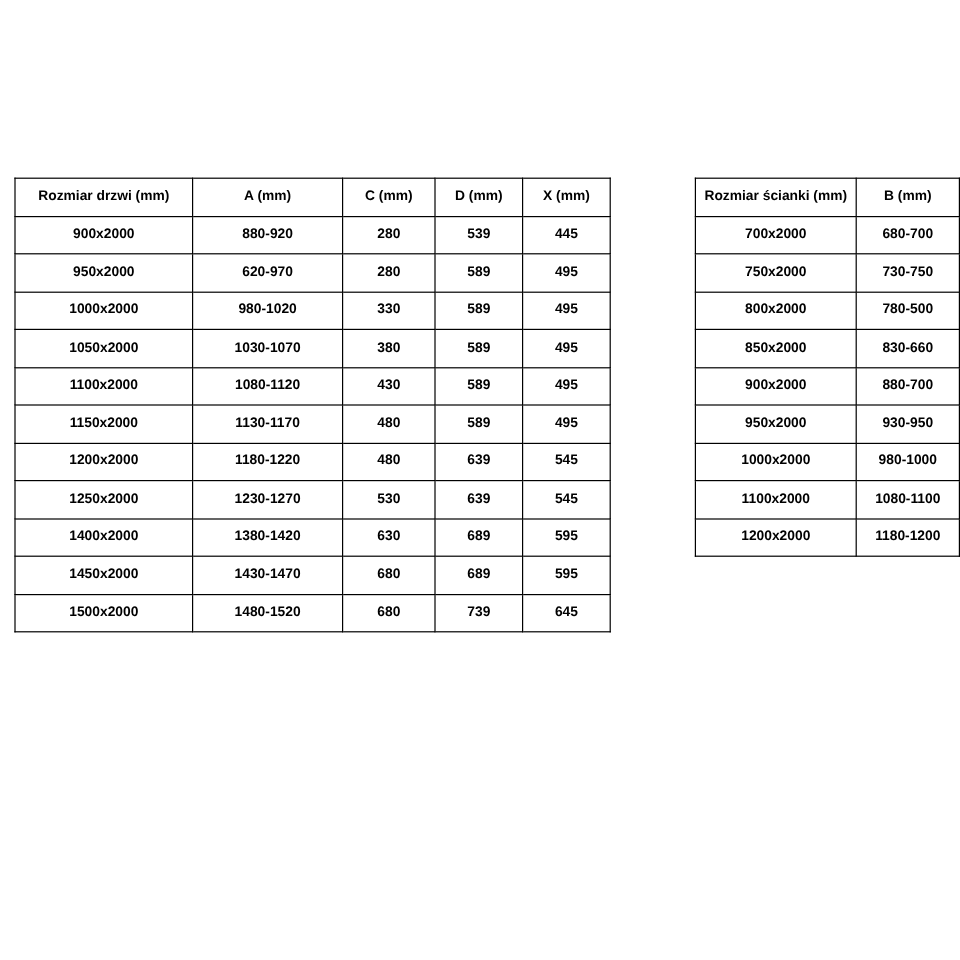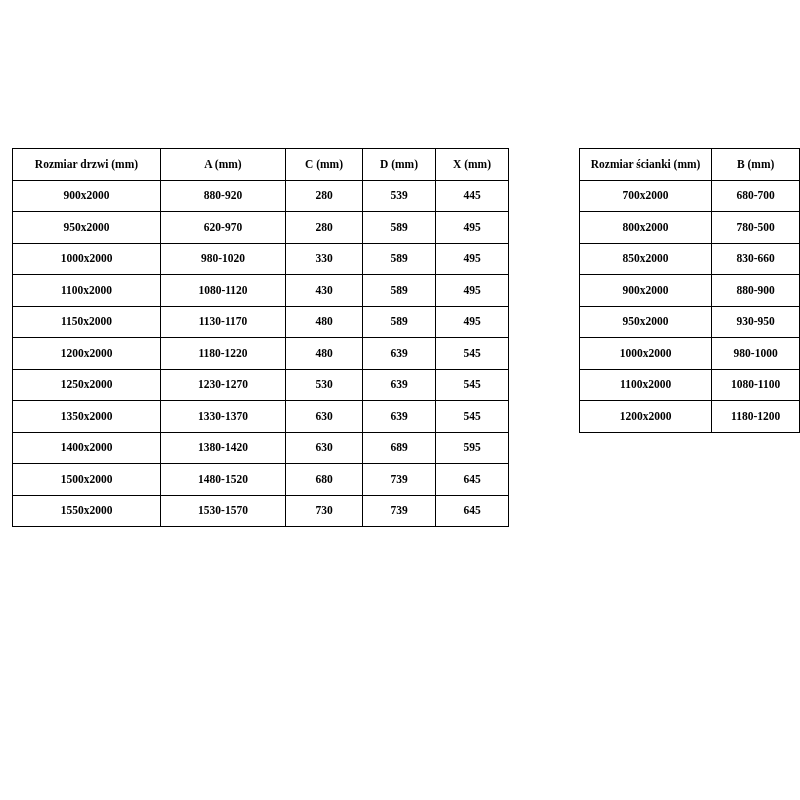--- a/index.html
+++ b/index.html
@@ -14,21 +14,20 @@
     color: #000000;
     position: relative;
     overflow: hidden;
   }
   .sheet {
     position: absolute;
     top: 0;
     left: 0;
     width: 800px;
     height: 800px;
-    font-family: Liberation Serif, serif;
   }
   .table-wrap {
     position: absolute;
   }
   #doors-table-wrap {
     left: 12px;
     top: 148px;
   }
   #walls-table-wrap {
     left: 533px;
@@ -103,20 +102,27 @@
           <td>495</td>
         </tr>
         <tr>
           <td>1000x2000</td>
           <td>980-1020</td>
           <td>330</td>
           <td>589</td>
           <td>495</td>
         </tr>
         <tr>
+          <td>1050x2000</td>
+          <td>1030-1070</td>
+          <td>380</td>
+          <td>589</td>
+          <td>495</td>
+        </tr>
+        <tr>
           <td>1100x2000</td>
           <td>1080-1120</td>
           <td>430</td>
           <td>589</td>
           <td>495</td>
         </tr>
         <tr>
           <td>1150x2000</td>
           <td>1130-1170</td>
           <td>480</td>
@@ -131,44 +137,37 @@
           <td>545</td>
         </tr>
         <tr>
           <td>1250x2000</td>
           <td>1230-1270</td>
           <td>530</td>
           <td>639</td>
           <td>545</td>
         </tr>
         <tr>
-          <td>1350x2000</td>
-          <td>1330-1370</td>
-          <td>630</td>
-          <td>639</td>
-          <td>545</td>
-        </tr>
-        <tr>
           <td>1400x2000</td>
           <td>1380-1420</td>
           <td>630</td>
           <td>689</td>
           <td>595</td>
         </tr>
         <tr>
+          <td>1450x2000</td>
+          <td>1430-1470</td>
+          <td>680</td>
+          <td>689</td>
+          <td>595</td>
+        </tr>
+        <tr>
           <td>1500x2000</td>
           <td>1480-1520</td>
           <td>680</td>
-          <td>739</td>
-          <td>645</td>
-        </tr>
-        <tr>
-          <td>1550x2000</td>
-          <td>1530-1570</td>
-          <td>730</td>
           <td>739</td>
           <td>645</td>
         </tr>
       </tbody>
     </table>
   </div>
 
   <div class="table-wrap" id="walls-table-wrap">
     <table class="grid" id="walls-table">
       <colgroup>
@@ -180,30 +179,34 @@
           <th>Rozmiar ścianki (mm)</th>
           <th>B (mm)</th>
         </tr>
       </thead>
       <tbody>
         <tr>
           <td>700x2000</td>
           <td>680-700</td>
         </tr>
         <tr>
+          <td>750x2000</td>
+          <td>730-750</td>
+        </tr>
+        <tr>
           <td>800x2000</td>
           <td>780-500</td>
         </tr>
         <tr>
           <td>850x2000</td>
           <td>830-660</td>
         </tr>
         <tr>
           <td>900x2000</td>
-          <td>880-900</td>
+          <td>880-700</td>
         </tr>
         <tr>
           <td>950x2000</td>
           <td>930-950</td>
         </tr>
         <tr>
           <td>1000x2000</td>
           <td>980-1000</td>
         </tr>
         <tr>

